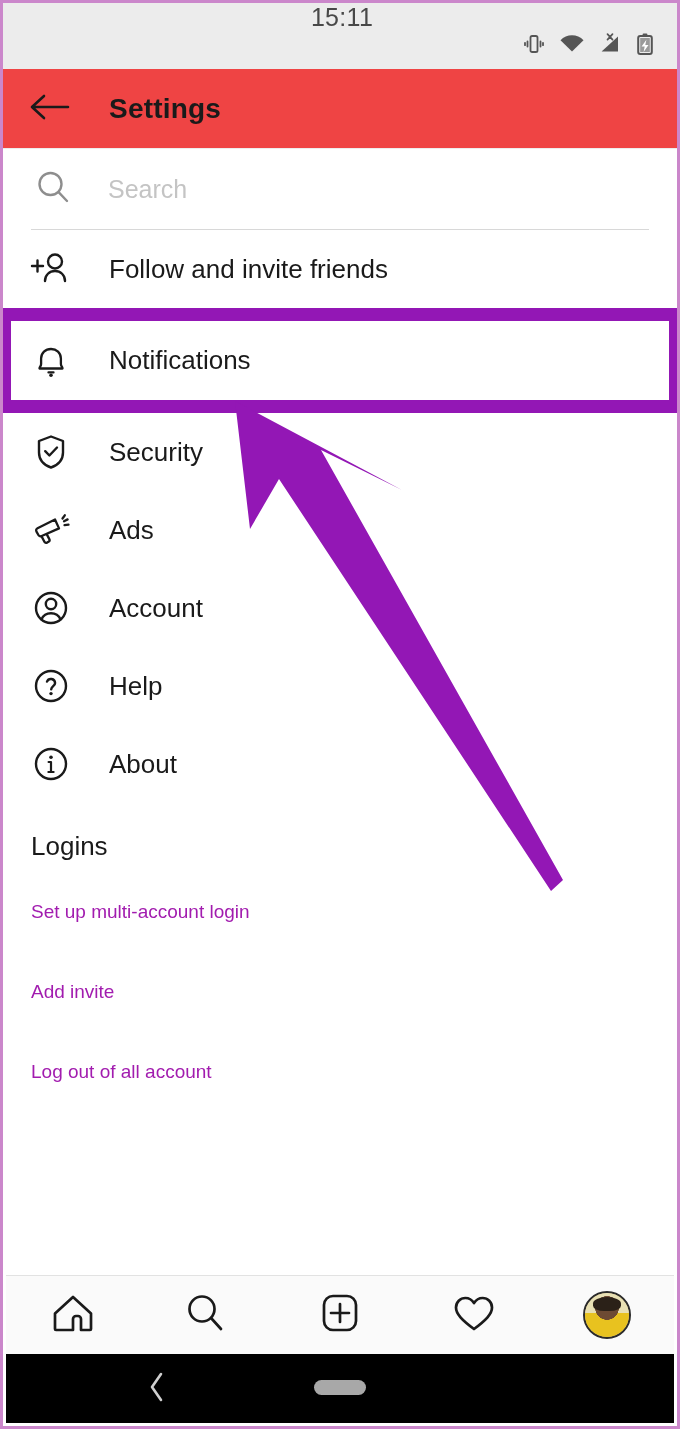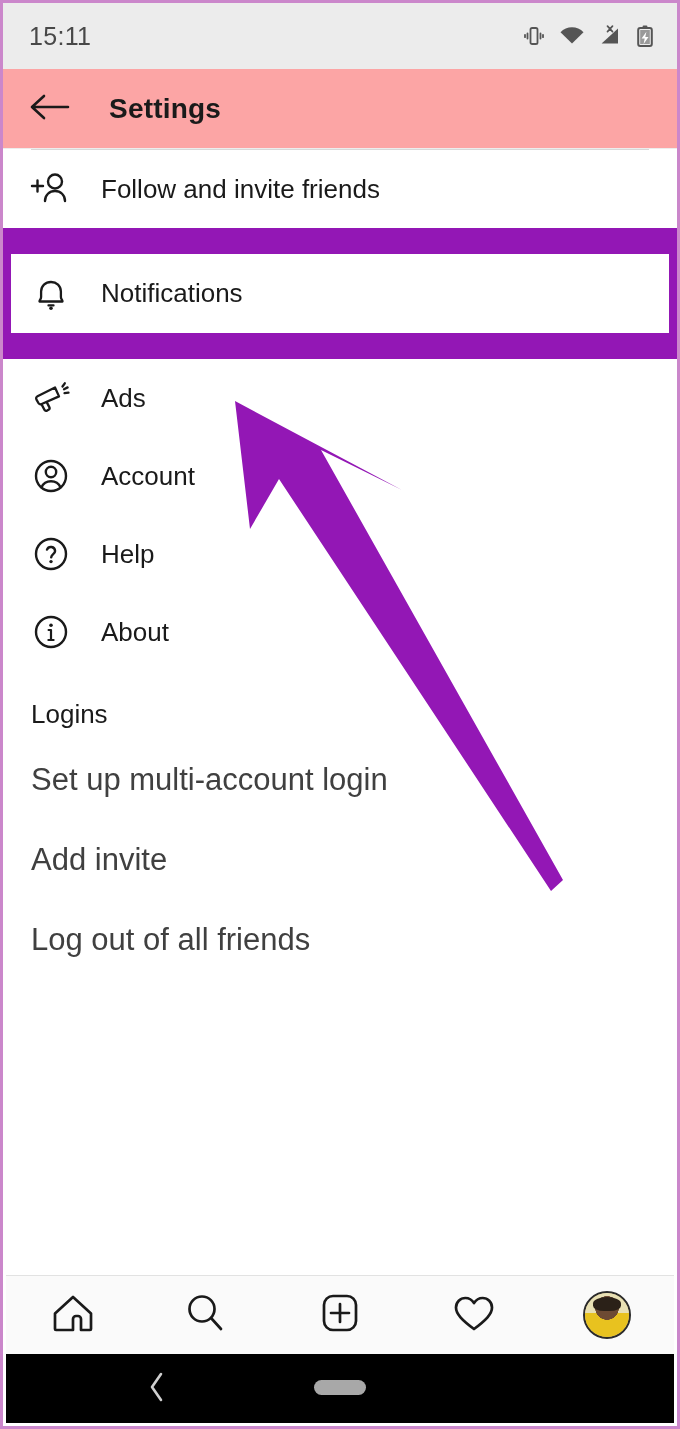--- a/index.html
+++ b/index.html
@@ -18,32 +18,33 @@
     overflow:hidden;
   }
   
   .statusbar{
     position:relative;
     height:66px;
     background:#ececec;
     display:flex;align-items:center;
     padding:0 22px 0 26px;
     box-sizing:border-box;
+    flex-direction:column;
   }
   .clock{
     font-size:25px;color:#484848;letter-spacing:.3px;
   }
   .sysicons{
     margin-left:auto;display:flex;align-items:center;gap:13px;
   }
   .sysicons svg{display:block;}
   
   .appbar{
     height:80px;
-    background:#fca5a5;
+    background:#ef4444;
     display:flex;align-items:center;
     border-bottom:1px solid #ededed;
     padding-left:22px;
     box-sizing:border-box;
   }
   .backbtn{width:52px;height:52px;display:flex;align-items:center;justify-content:center;}
   .appbar-title{
     font-size:28px;font-weight:bold;color:#1a1a1a;
     margin-left:32px;letter-spacing:.2px;
   }
@@ -61,42 +62,42 @@
   }
   .menu-row{
     height:78px;display:flex;align-items:center;
     padding-left:24px;box-sizing:border-box;
   }
   .menu-icon{
     width:48px;height:48px;display:flex;align-items:center;justify-content:center;
     flex:0 0 48px;
   }
   .menu-label{
-    margin-left:26px;font-size:26px;color:#1a1a1a;
+    margin-left:34px;font-size:26px;color:#1a1a1a;
   }
   
   .highlight-wrap{
     position:relative;
-    padding:26px 8px;
+    padding:13px 8px;
     background:#9317b5;
     box-sizing:border-box;
   }
   .highlight-wrap .menu-row{
     background:#ffffff;height:79px;padding-left:16px;
   }
   
   .section-title{
     font-size:26px;font-weight:normal;color:#1a1a1a;
     padding:28px 0 10px 28px;
   }
   .link-row{
     height:80px;display:flex;align-items:center;
     padding-left:28px;box-sizing:border-box;
   }
-  .link-row span{font-size:31px;color:#404040;}
+  .link-row span{font-size:19px;color:#a21caf;}
   
   .arrow-anno{
     position:absolute;left:0;top:0;width:680px;height:1429px;
     pointer-events:none;
   }
   
   .bottomnav{
     position:absolute;left:3px;right:3px;bottom:72px;
     height:78px;background:#fafafa;
     border-top:1px solid #e2e2e2;
@@ -172,20 +173,29 @@
         <svg width="44" height="30" viewBox="0 0 44 30">
           <path d="M3 15h36M3 15l12-11M3 15l12 11" stroke="#1a1a1a" stroke-width="2.6" fill="none" stroke-linecap="round" stroke-linejoin="round"></path>
         </svg>
       </span>
     </div>
     <div class="appbar-title">Settings</div>
   </div>
 
   <div class="content">
 
+    <div class="searchrow">
+      <span>
+        <svg width="40" height="40" viewBox="0 0 40 40">
+          <circle cx="17.5" cy="17" r="11" fill="none" stroke="#8e8e8e" stroke-width="2.4"></circle>
+          <path d="M25.8 25.4 34 34" stroke="#8e8e8e" stroke-width="2.4" stroke-linecap="round"></path>
+        </svg>
+      </span>
+      <span class="search-placeholder">Search</span>
+    </div>
     <div class="search-divider"></div>
 
     <div class="menu-row">
       <span class="menu-icon">
         <svg width="46" height="40" viewBox="0 0 46 40">
           <path d="M4 17h11M9.5 11.5v11" stroke="#1a1a1a" stroke-width="2.4" stroke-linecap="round"></path>
           <circle cx="27" cy="12.5" r="7" fill="none" stroke="#1a1a1a" stroke-width="2.4"></circle>
           <path d="M17 32c0-6 4.5-10 10-10s10 4 10 10" fill="none" stroke="#1a1a1a" stroke-width="2.4" stroke-linecap="round"></path>
         </svg>
       </span>
@@ -199,20 +209,29 @@
             <path d="M10.5 29.5c0-1.6 1.6-2.2 1.6-4.6v-5.3c0-5.6 4.4-9.6 9.9-9.6s9.9 4 9.9 9.6v5.3c0 2.4 1.6 3 1.6 4.6z" fill="none" stroke="#1a1a1a" stroke-width="2.3" stroke-linejoin="round"></path>
             <path d="M19.5 33.4h5" stroke="#1a1a1a" stroke-width="2.3" stroke-linecap="round"></path>
             <circle cx="22" cy="36.3" r="1.8" fill="#1a1a1a"></circle>
           </svg>
         </span>
         <span class="menu-label">Notifications</span>
       </div>
     </div>
 
 
+    <div class="menu-row">
+      <span class="menu-icon">
+        <svg width="42" height="44" viewBox="0 0 42 44">
+          <path d="M21 6.5 33 11v11.5c0 7.5-5.2 12.6-12 15-6.8-2.4-12-7.5-12-15V11z" fill="none" stroke="#1a1a1a" stroke-width="2.4" stroke-linejoin="round"></path>
+          <path d="M15.2 21.2l4.2 4.3 7.6-8" fill="none" stroke="#1a1a1a" stroke-width="2.4" stroke-linecap="round" stroke-linejoin="round"></path>
+        </svg>
+      </span>
+      <span class="menu-label">Security</span>
+    </div>
 
     <div class="menu-row">
       <span class="menu-icon">
         <svg width="46" height="42" viewBox="0 0 46 42">
           <path d="M27 10.5 9.5 19.2a2.4 2.4 0 0 0-1 3.4l1.9 3.4a2.4 2.4 0 0 0 3.3 1L31 19.4z" fill="none" stroke="#1a1a1a" stroke-width="2.3" stroke-linejoin="round"></path>
           <path d="M13.2 26.6l3.2 6.1a2 2 0 0 0 2.7.9l1.4-.8a2 2 0 0 0 .8-2.7l-2.6-5" fill="none" stroke="#1a1a1a" stroke-width="2.3" stroke-linejoin="round"></path>
           <path d="M34.5 9.5l2.3-3.2M36.5 16.2l4-.6M36 12.2l3.6-1.8" stroke="#1a1a1a" stroke-width="2.3" stroke-linecap="round"></path>
         </svg>
       </span>
       <span class="menu-label">Ads</span>
@@ -253,21 +272,21 @@
 
     <div class="section-title">Logins</div>
 
     <div class="link-row">
       <span>Set up multi-account login</span>
     </div>
     <div class="link-row">
       <span>Add invite</span>
     </div>
     <div class="link-row">
-      <span>Log out of all friends</span>
+      <span>Log out of all account</span>
     </div>
   </div>
 
   <svg class="arrow-anno" viewBox="0 0 680 1429">
     <path d="M232 398 L247 526 L276 476 L548 888 L560 877 L318 447 L399 487 Z" fill="#9317b5"></path>
   </svg>
 
   <div class="bottomnav">
     <div class="navitem">
       <span>

